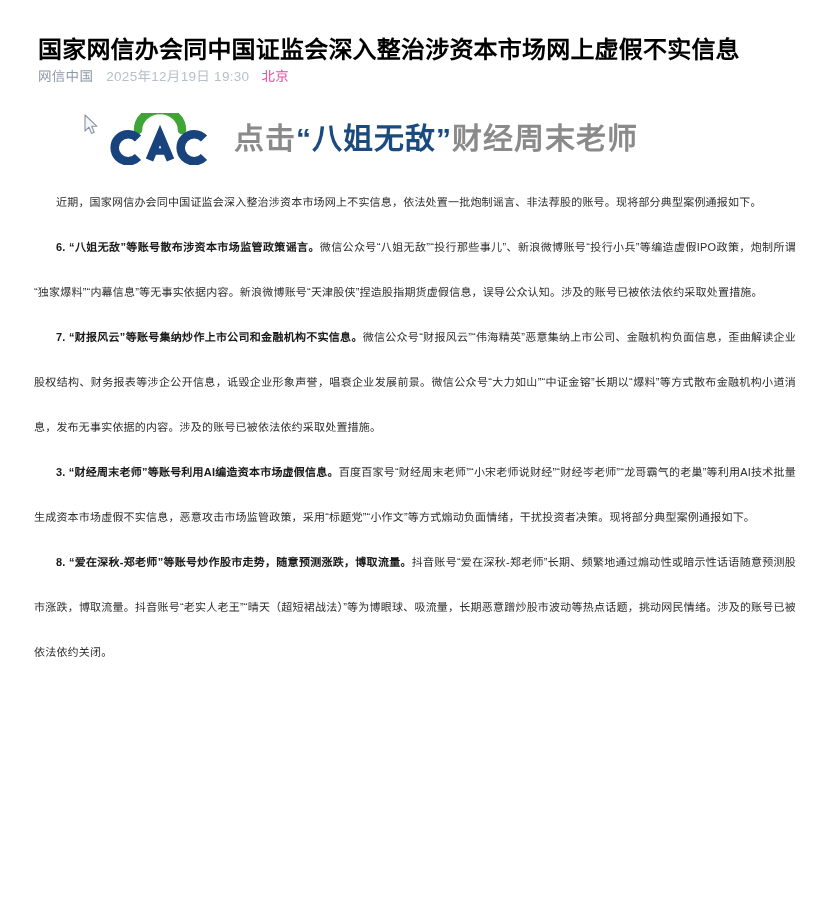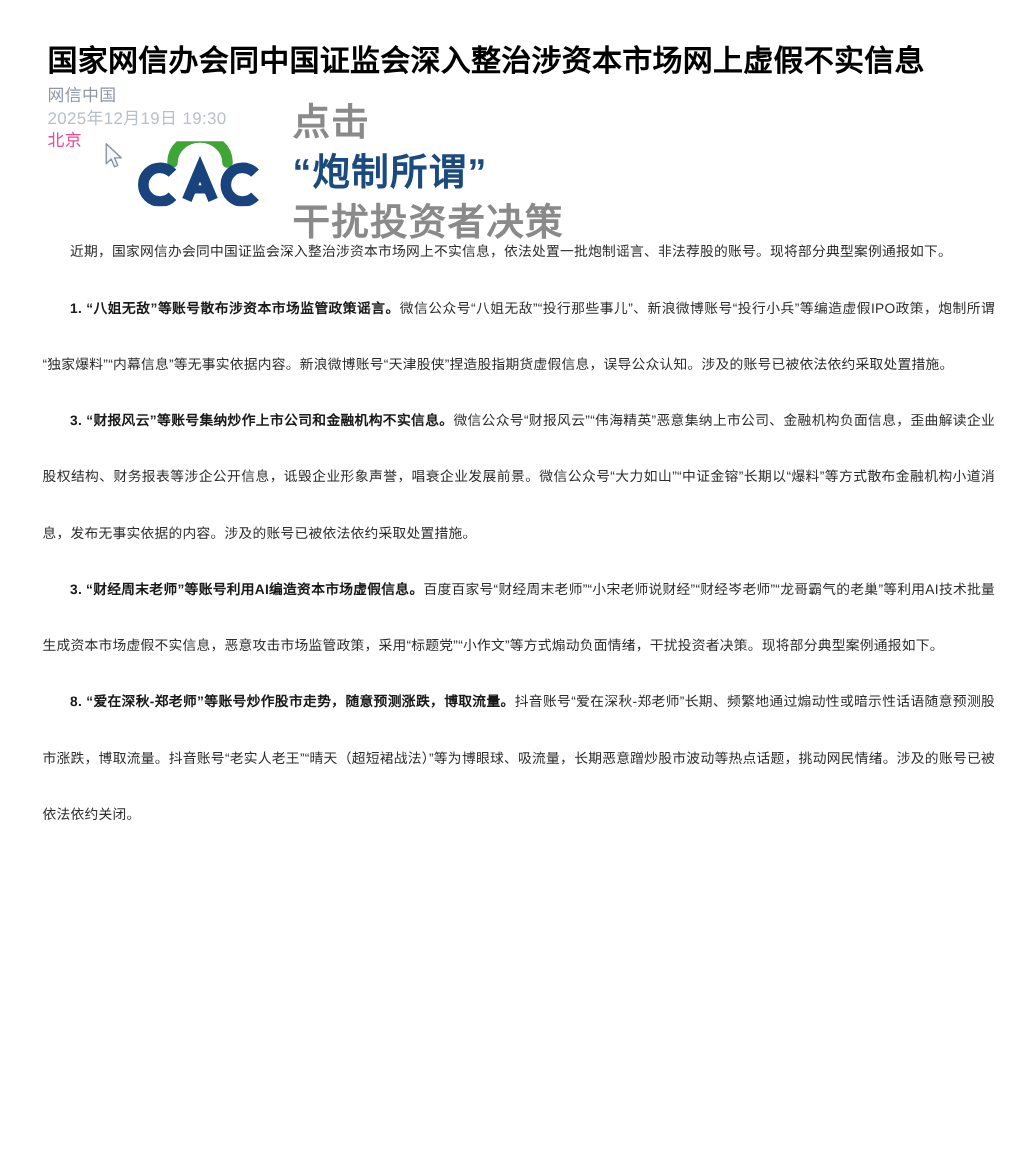--- a/index.html
+++ b/index.html
@@ -39,25 +39,24 @@
     letter-spacing: 0.2px;
     white-space: nowrap;
   }
 
   
   .byline {
     position: absolute;
     left: 38px;
     top: 68px;
     display: flex;
-    align-items: flex-start;
+    align-items: flex-end;
     font-size: 13.5px;
     line-height: 18px;
     white-space: nowrap;
-    flex-direction: column;
   }
   .byline .source {
     color: #8e99a8;
     margin-right: 13px;
     letter-spacing: 0.3px;
   }
   .byline .datetime {
     color: #b7bfc9;
     margin-right: 12px;
     letter-spacing: 0.3px;
@@ -96,21 +95,20 @@
 
   .promo-text {
     margin-left: 22px;
     font-size: 30px;
     line-height: 40px;
     font-weight: bold;
     letter-spacing: 1px;
     white-space: nowrap;
     display: flex;
     align-items: baseline;
-    flex-direction: column;
   }
   .promo-text .pt-gray { color: #8a8a8a; }
   .promo-text .pt-blue { color: #1b4b7e; }
 
   
   .article-body {
     position: absolute;
     left: 34px;
     top: 180px;
     width: 762px;
@@ -156,34 +154,34 @@
       <path d="M30 25.5 A 13.5 13.5 0 1 0 30 44" fill="none" stroke="#19437c" stroke-width="8.5" stroke-linecap="butt"></path>
 
       <path d="M41.5 47 L52 22 L62.5 47" fill="none" stroke="#19437c" stroke-width="8" stroke-linejoin="miter"></path>
       <path d="M45.5 38.5 L58.5 38.5" fill="none" stroke="#19437c" stroke-width="6.5"></path>
 
       <path d="M96 25.5 A 13.5 13.5 0 1 0 96 44" fill="none" stroke="#19437c" stroke-width="8.5" stroke-linecap="butt"></path>
     </svg>
 
     <div class="promo-text">
       <span class="pt-gray">点击</span>
-      <span class="pt-blue">“炮制所谓”</span>
-      <span class="pt-gray">干扰投资者决策</span>
+      <span class="pt-blue">“八姐无敌”</span>
+      <span class="pt-gray">财经周末老师</span>
     </div>
   </div>
 
   <div class="article-body">
     <p>
       <span>近期，国家网信办会同中国证监会深入整治涉资本市场网上不实信息，依法处置一批炮制谣言、非法荐股的账号。现将部分典型案例通报如下。</span>
     </p>
     <p>
-      <b>1. “八姐无敌”等账号散布涉资本市场监管政策谣言。</b><span>微信公众号“八姐无敌”“投行那些事儿”、新浪微博账号“投行小兵”等编造虚假IPO政策，炮制所谓“独家爆料”“内幕信息”等无事实依据内容。新浪微博账号“天津股侠”捏造股指期货虚假信息，误导公众认知。涉及的账号已被依法依约采取处置措施。</span>
+      <b>6. “八姐无敌”等账号散布涉资本市场监管政策谣言。</b><span>微信公众号“八姐无敌”“投行那些事儿”、新浪微博账号“投行小兵”等编造虚假IPO政策，炮制所谓“独家爆料”“内幕信息”等无事实依据内容。新浪微博账号“天津股侠”捏造股指期货虚假信息，误导公众认知。涉及的账号已被依法依约采取处置措施。</span>
     </p>
     <p>
-      <b>3. “财报风云”等账号集纳炒作上市公司和金融机构不实信息。</b><span>微信公众号“财报风云”“伟海精英”恶意集纳上市公司、金融机构负面信息，歪曲解读企业股权结构、财务报表等涉企公开信息，诋毁企业形象声誉，唱衰企业发展前景。微信公众号“大力如山”“中证金镕”长期以“爆料”等方式散布金融机构小道消息，发布无事实依据的内容。涉及的账号已被依法依约采取处置措施。</span>
+      <b>7. “财报风云”等账号集纳炒作上市公司和金融机构不实信息。</b><span>微信公众号“财报风云”“伟海精英”恶意集纳上市公司、金融机构负面信息，歪曲解读企业股权结构、财务报表等涉企公开信息，诋毁企业形象声誉，唱衰企业发展前景。微信公众号“大力如山”“中证金镕”长期以“爆料”等方式散布金融机构小道消息，发布无事实依据的内容。涉及的账号已被依法依约采取处置措施。</span>
     </p>
     <p>
       <b>3. “财经周末老师”等账号利用AI编造资本市场虚假信息。</b><span>百度百家号“财经周末老师”“小宋老师说财经”“财经岑老师”“龙哥霸气的老巢”等利用AI技术批量生成资本市场虚假不实信息，恶意攻击市场监管政策，采用“标题党”“小作文”等方式煽动负面情绪，干扰投资者决策。现将部分典型案例通报如下。</span>
     </p>
     <p>
       <b>8. “爱在深秋-郑老师”等账号炒作股市走势，随意预测涨跌，博取流量。</b><span>抖音账号“爱在深秋-郑老师”长期、频繁地通过煽动性或暗示性话语随意预测股市涨跌，博取流量。抖音账号“老实人老王”“晴天（超短裙战法）”等为博眼球、吸流量，长期恶意蹭炒股市波动等热点话题，挑动网民情绪。涉及的账号已被依法依约关闭。</span>
     </p>
 
   </div>
 

